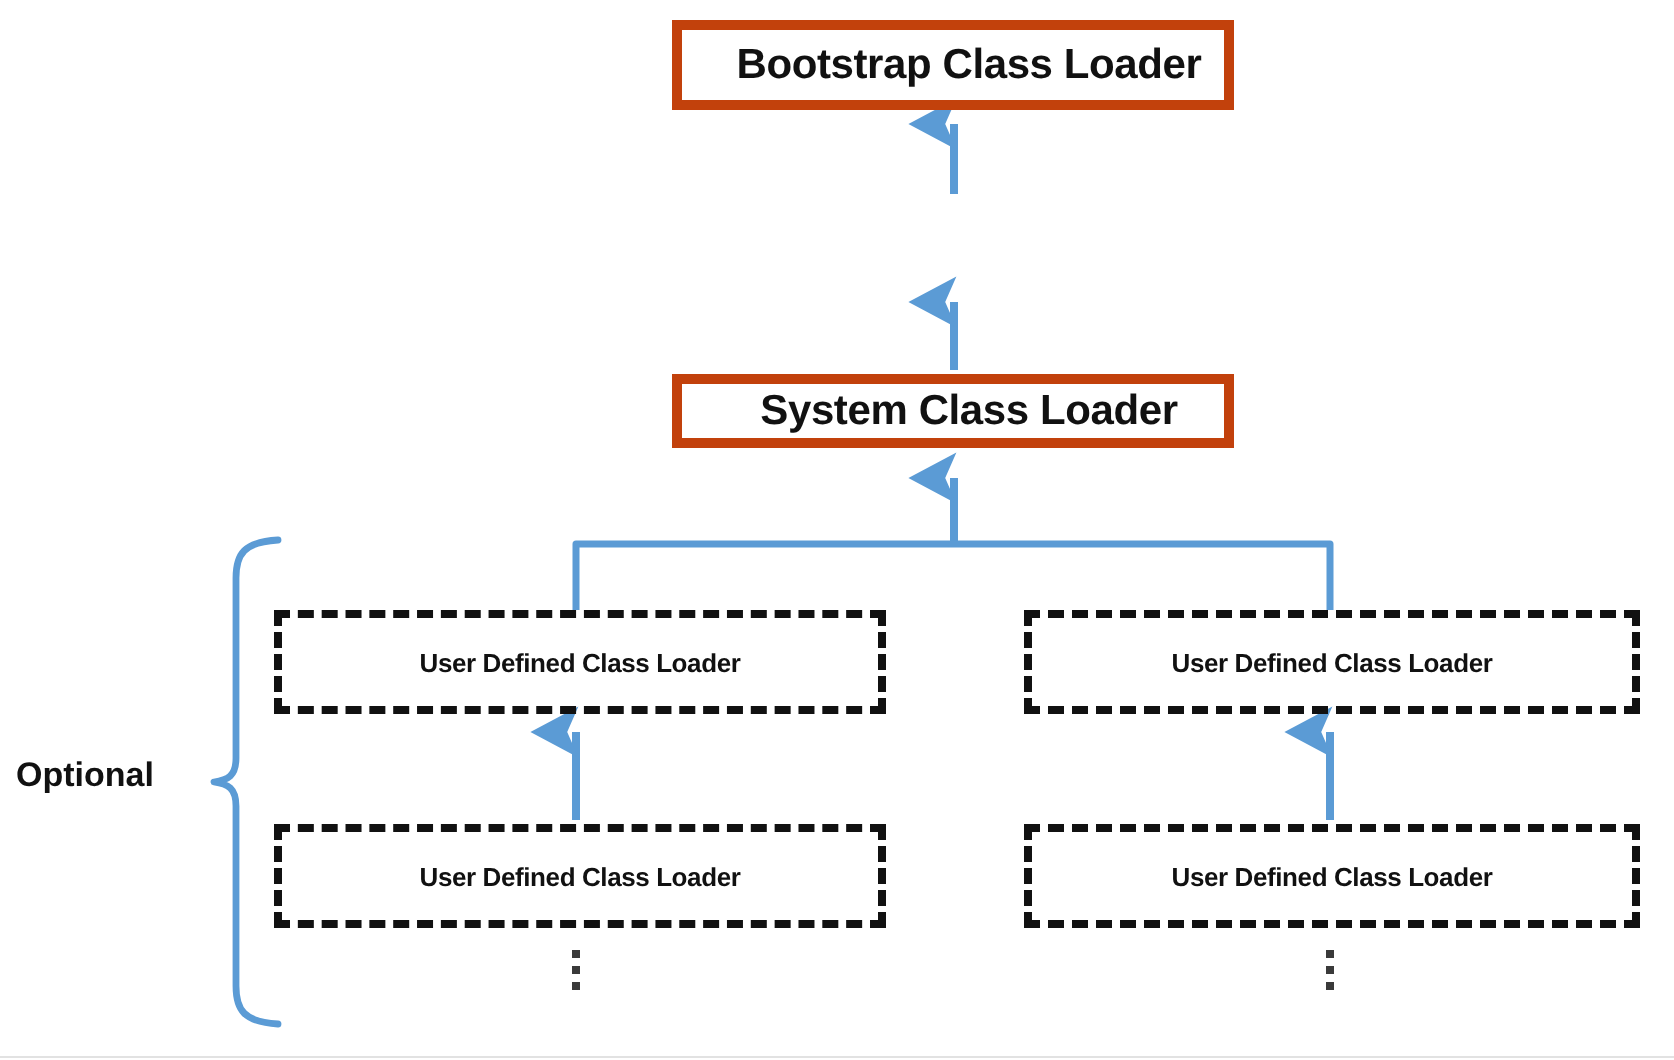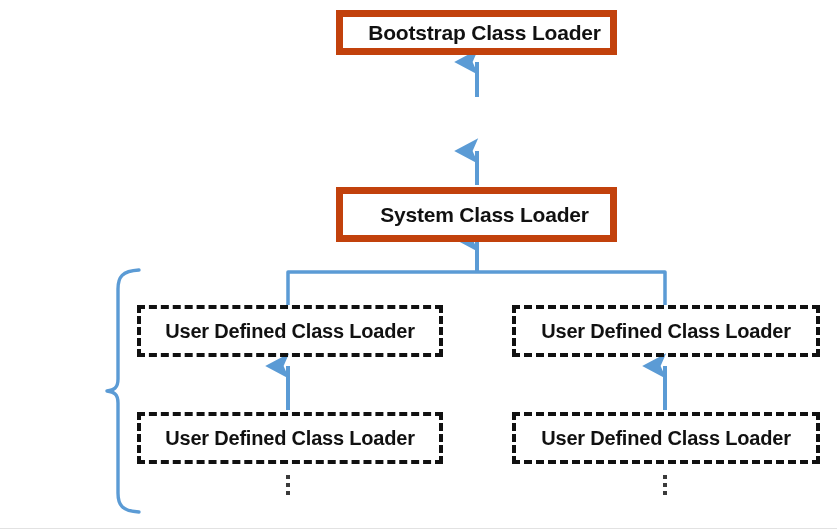--- a/index.html
+++ b/index.html
@@ -31,27 +31,27 @@
     display: flex;
     align-items: center;
     justify-content: center;
     background: #ffffff;
     color: #111111;
     font-weight: bold;
     letter-spacing: -0.2px;
     z-index: 3;
   }
   .node.solid {
-    border: 7px solid #c2410c;
+    border: 5px solid #c2410c;
     font-size: 21px;
     padding-left: 16px;
   }
   .node.dashed {
     border: 4px dashed #111111;
-    font-size: 20px;
+    font-size: 13px;
     background: transparent;
     text-align: right;
   }
   .node-label {
     white-space: nowrap;
     pointer-events: none;
   }
   .optional-label {
     position: absolute;
     left: 8px;
@@ -120,40 +120,41 @@
              C 114 392 118 394 118 403
              L 118 493
              C 118 505 122 511 139 512" fill="none" stroke="#5B9BD5" stroke-width="3.4" stroke-linecap="round" stroke-linejoin="round"></path>
   </svg>
 
   <div class="node solid" style="left:336px; top:10px; width:281px; height:45px;">
     <span class="node-label">Bootstrap Class Loader</span>
   </div>
 
 
-  <div class="node solid" style="left:336px; top:187px; width:281px; height:55px;">
+  <div class="node solid" style="left:336px; top:187px; width:281px; height:37px;">
     <span class="node-label">System Class Loader</span>
   </div>
 
   <div class="node dashed" style="left:137px; top:305px; width:306px; height:52px;">
     <span class="node-label">User Defined Class Loader</span>
   </div>
 
   <div class="node dashed" style="left:512px; top:305px; width:308px; height:52px;">
     <span class="node-label">User Defined Class Loader</span>
   </div>
 
   <div class="node dashed" style="left:137px; top:412px; width:306px; height:52px;">
     <span class="node-label">User Defined Class Loader</span>
   </div>
 
   <div class="node dashed" style="left:512px; top:412px; width:308px; height:52px;">
     <span class="node-label">User Defined Class Loader</span>
   </div>
 
+  <div class="optional-label">Optional</div>
 
   <div class="dots" style="left:281px; top:475px;">
     <span></span>
     <span></span>
     <span></span>
   </div>
 
   <div class="dots" style="left:658px; top:475px;">
     <span></span>
     <span></span>

